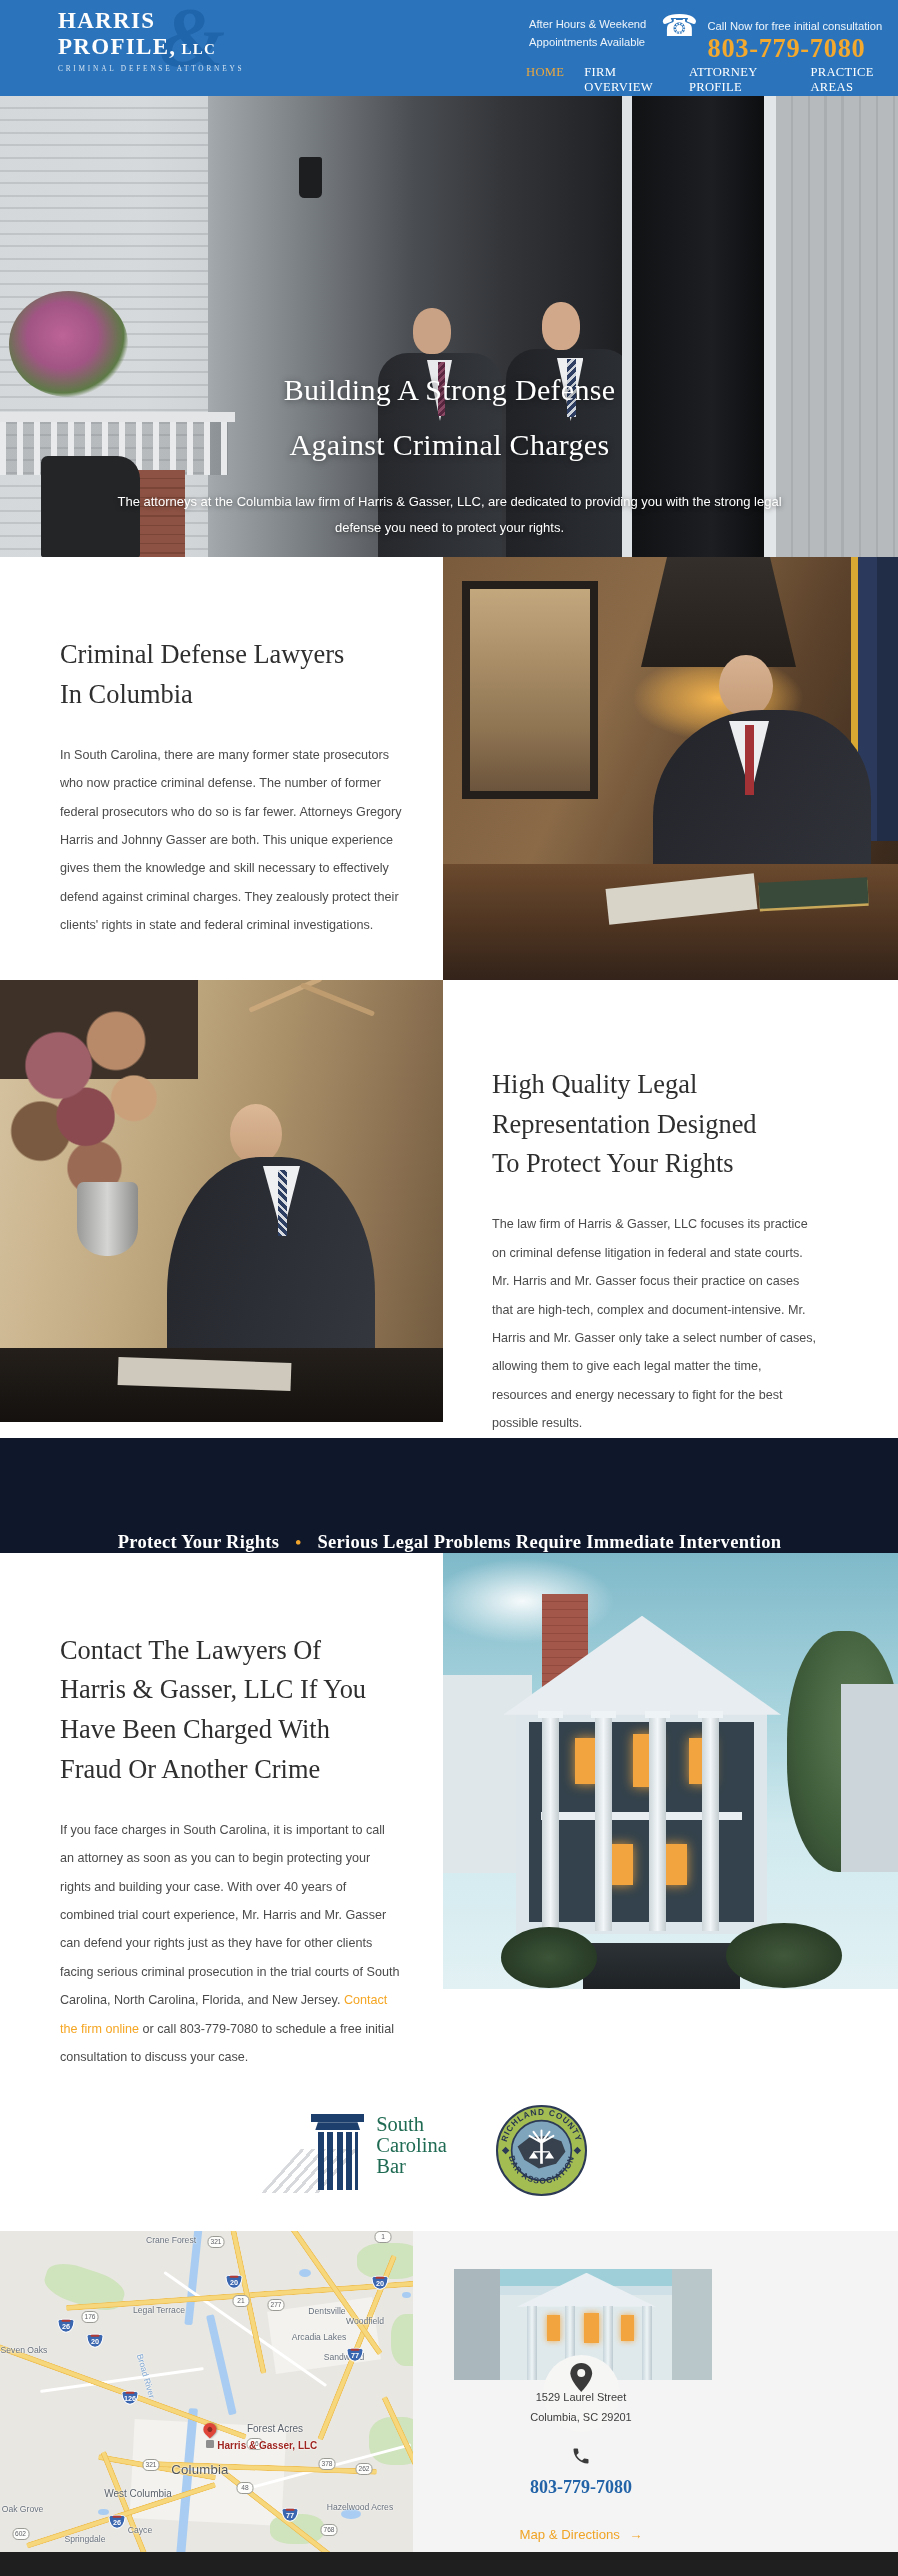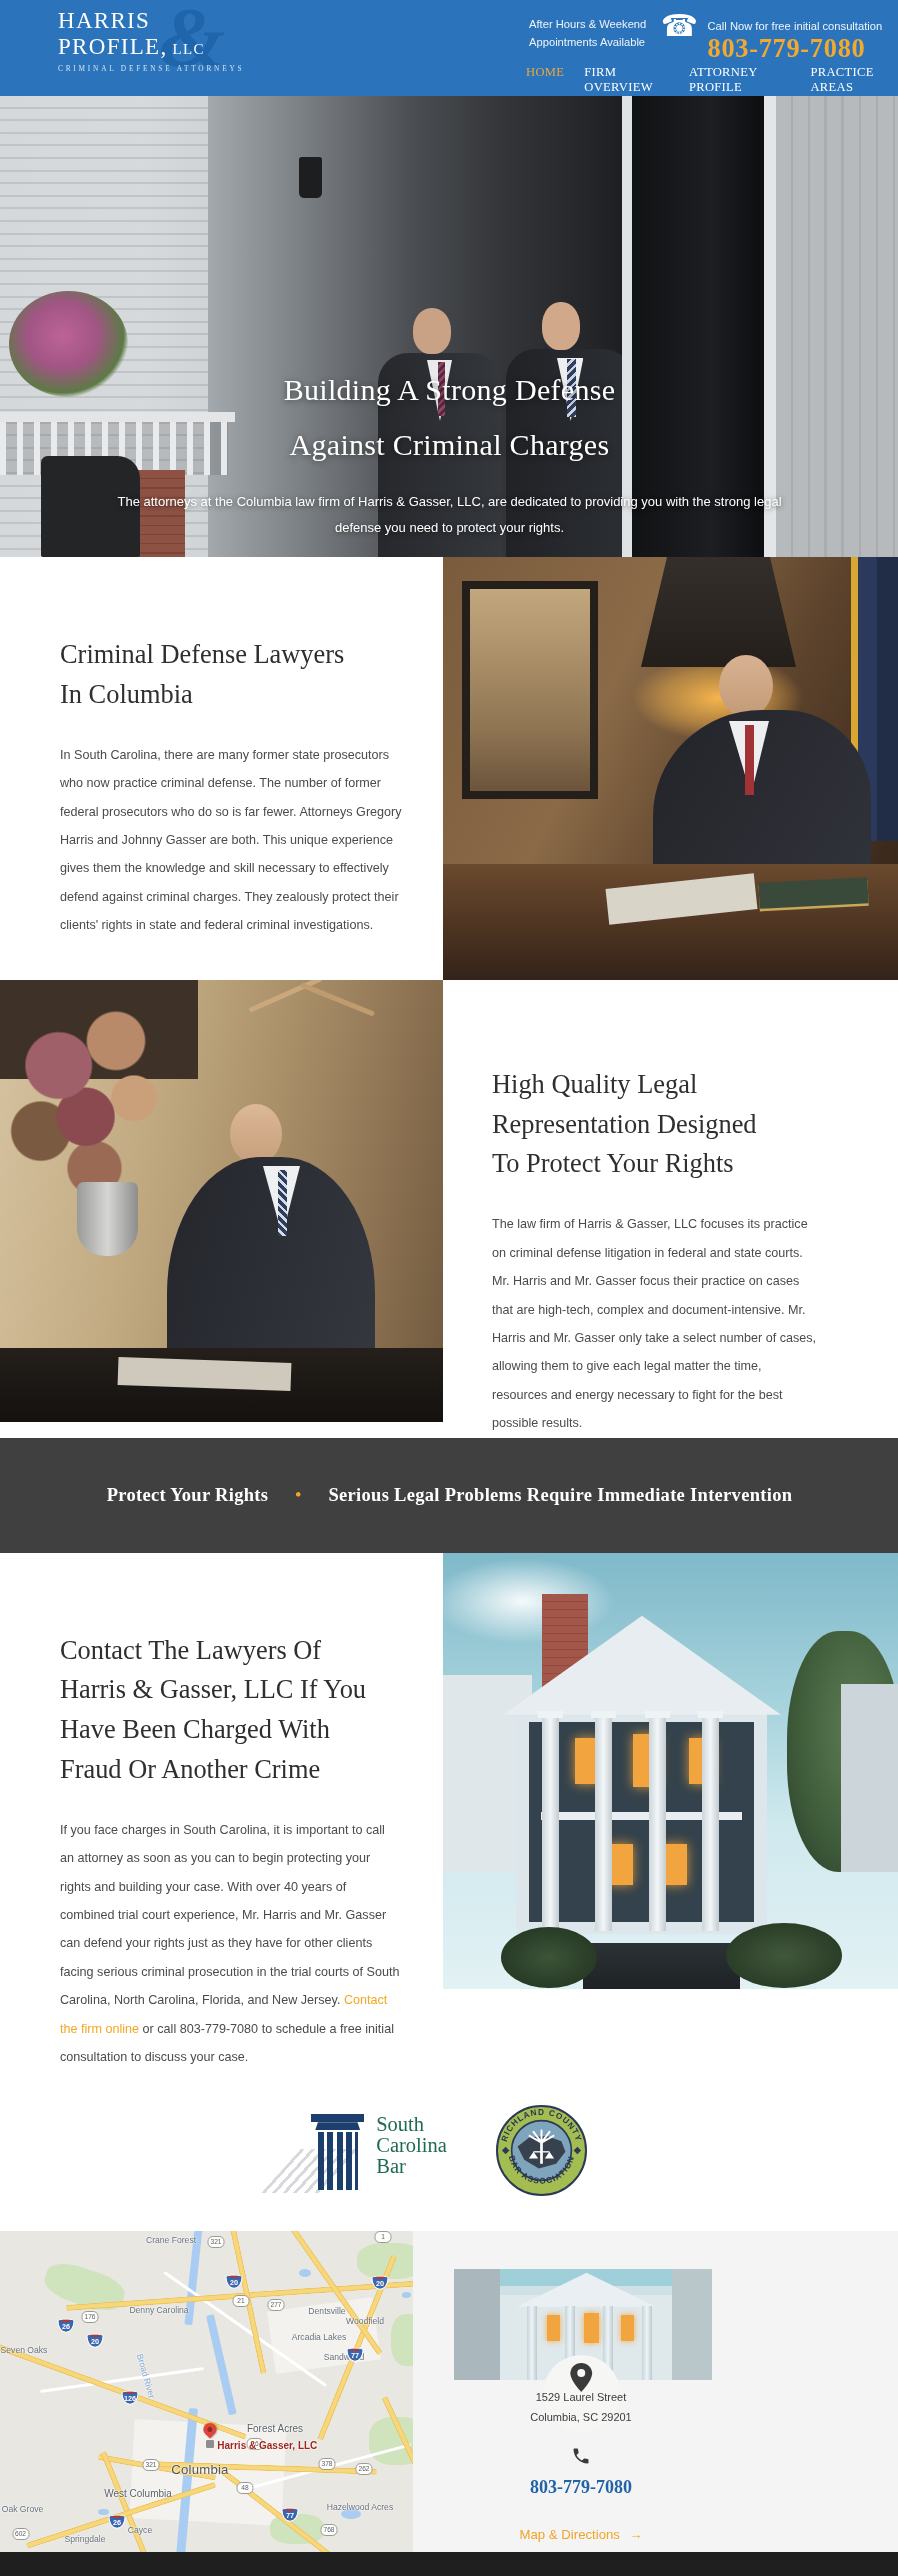--- a/index.html
+++ b/index.html
@@ -1,21 +1,21 @@
 <!DOCTYPE html>
 <html style="font-size:10.6px"><head>
 <meta charset="utf-8">
 <style>
   html,body{margin:0;padding:0;background:#ffffff;}
   .page{width:899px;margin:0 auto;font-family:"Liberation Sans",sans-serif;position:relative;background:#fff;}
   
   .site-header{height:96px;background:#2b74bb;position:relative;overflow:hidden;}
   .logo{position:absolute;left:58px;top:8px;width:238px;height:82px;cursor:pointer;}
   .logo-amp{position:absolute;left:101px;top:-20px;font-family:"Liberation Serif",serif;font-style:italic;font-size:85px;color:#17599f;opacity:.55;font-weight:700;}
-  .logo-l1,.logo-l2{position:relative;font-family:"Liberation Serif",serif;color:#fdfdfd;letter-spacing:1.3px;font-size:23px;line-height:1.12;z-index:2;}
+  .logo-l1,.logo-l2{position:relative;font-family:"Liberation Serif",serif;color:#fdfdfd;letter-spacing:1.3px;font-size:23px;line-height:1.12;z-index:2;font-weight:bold;}
   .logo-l2 .llc{font-size:15px;letter-spacing:1.3px;}
   .logo-tag{position:relative;z-index:2;font-family:"Liberation Serif",serif;font-size:7.3px;letter-spacing:2.8px;color:#d5e3f2;margin-top:4.6px;}
   .hdr-right{position:absolute;left:529px;top:10.6px;display:flex;align-items:flex-start;}
   .after-hours{color:#eef4fa;font-size:11.2px;line-height:1.6;padding-top:5.3px;}
   .phone-icon{font-family:"DejaVu Sans",sans-serif;color:#ffffff;font-size:30px;line-height:1;margin:0 9.3px 0 14.5px;}
   .call-block{padding-top:1.3px;margin-top:8px;}
   .call-now{color:#eef4fa;font-size:11.2px;}
   .phone-number{font-family:"Liberation Serif",serif;font-weight:700;font-size:26.4px;color:#f3a82e;letter-spacing:0.7px;margin-top:1.3px;cursor:pointer;}
   .main-nav{position:absolute;left:526px;top:65px;display:flex;gap:20px;}
   .nav-item{font-family:"Liberation Serif",serif;font-size:12.6px;letter-spacing:0.3px;color:#ffffff;text-decoration:none;padding-bottom:6px;cursor:pointer;}
@@ -76,21 +76,21 @@
   .p2-vase{left:77px;top:202px;width:61px;height:74px;background:linear-gradient(90deg,#9a9a98,#d5d5d3 50%,#8d8d8b);border-radius:6.6px 6.6px 28px 28px;}
   .p2-antler1{left:246px;top:12px;width:79px;height:5.3px;background:#caa87c;transform:rotate(-24deg);border-radius:2.6px;}
   .p2-antler2{left:298px;top:17px;width:79px;height:5.3px;background:#bf9c70;transform:rotate(22deg);border-radius:2.6px;}
   .p2-head{left:230px;top:124px;width:52px;height:60px;background:linear-gradient(#dcb896,#c79e7c);border-radius:50%;}
   .p2-suit{left:167px;top:177px;width:208px;height:195px;background:linear-gradient(105deg,#24262c,#34373e);border-radius:45% 45% 0 0/70% 70% 0 0;}
   .p2-shirt{left:263px;top:186px;width:37px;height:70px;background:#eef0f2;clip-path:polygon(0 0,100% 0,52% 100%);}
   .p2-tie{left:278px;top:190px;width:8.6px;height:66px;background:repeating-linear-gradient(45deg,#2c3e62 0 3.3px,#d7dbe0 3.3px 6px);}
   .p2-desk{left:0;bottom:0;width:100%;height:74px;background:linear-gradient(#241f1b,#14110e);}
   .p2-papers{left:118px;bottom:34px;width:173px;height:28px;background:#cfc9bd;transform:rotate(2deg);}
   
-  .banner{height:115px;background:#404040;display:flex;align-items:center;justify-content:center;gap:27px;}
+  .banner{height:115px;background:#0f172a;display:flex;align-items:flex-end;justify-content:center;gap:16px;}
   .banner span{font-family:"Liberation Serif",serif;font-weight:600;font-size:18.5px;color:#ffffff;letter-spacing:0.3px;}
   .banner .dot{color:#f0a42c;font-size:17px;}
   
   .photo-house{width:456px;height:436px;background:linear-gradient(180deg,#7fb9c9 0%,#a7d3dd 35%,#cfe9ee 62%,#e2f1f4 100%);margin-bottom:21px;}
   .p3-cloud{left:-13.2px;top:5.3px;width:185px;height:86px;background:radial-gradient(ellipse,rgba(255,255,255,.92),rgba(255,255,255,0) 70%);}
   .p3-houseL{left:0;top:122px;width:89px;height:198px;background:#dfe7ea;}
   .p3-chimney{left:99px;top:41px;width:46px;height:145px;background:repeating-linear-gradient(180deg,#a3574b 0 6.6px,#92493e 6.6px 8px);}
   .p3-pediment{left:60px;top:63px;width:278px;height:99px;background:#e7edf0;clip-path:polygon(50% 0,100% 100%,0 100%);}
   .p3-facade{left:73px;top:161px;width:251px;height:220px;background:#dde6ea;}
   .p3-porch{left:86px;top:169px;width:225px;height:200px;background:#33424c;}
@@ -347,21 +347,21 @@
       <div class="road" style="left:397px;top:26.4px;width:198px;transform:rotate(112deg);"></div>
       <div class="road" style="left:387px;top:165px;width:172px;transform:rotate(65deg);"></div>
       <div class="road" style="left:99px;top:223px;width:119px;transform:rotate(10deg);"></div>
       <div class="road" style="left:152px;top:230px;width:225px;transform:rotate(2deg);"></div>
       <div class="road" style="left:106px;top:220px;width:172px;transform:rotate(68deg);"></div>
       <div class="road" style="left:284px;top:-20px;width:172px;transform:rotate(55deg);"></div>
       <div class="road" style="left:26.4px;top:312px;width:198px;transform:rotate(-18deg);"></div>
       <div class="road" style="left:218px;top:233px;width:218px;transform:rotate(38deg);"></div>
       <div>
           <span class="map-label" style="left: 171px; top: 9.3px;">Crane Forest</span>
-          <span class="map-label" style="left: 159px; top: 79px;">Denny Carolina</span>
+          <span class="map-label" style="left: 159px; top: 79px;">Legal Terrace</span>
           <span class="map-label" style="left: 24px; top: 119px;">Seven Oaks</span>
           <span class="map-label" style="left: 327px; top: 80px;">Dentsville</span>
           <span class="map-label" style="left: 365px; top: 90px;">Woodfield</span>
           <span class="map-label" style="left: 319px; top: 106px;">Arcadia Lakes</span>
           <span class="map-label" style="left: 344px; top: 126px;">Sandwood</span>
           <span class="map-label md" style="left: 275px; top: 197px;">Forest Acres</span>
           <span class="map-label water" style="left: 146px; top: 145px;">Broad River</span>
           <span class="map-label lg" style="left: 200px; top: 238px;">Columbia</span>
           <span class="map-label md" style="left: 138px; top: 262px;">West Columbia</span>
           <span class="map-label" style="left: 22.5px; top: 278px;">Oak Grove</span>

